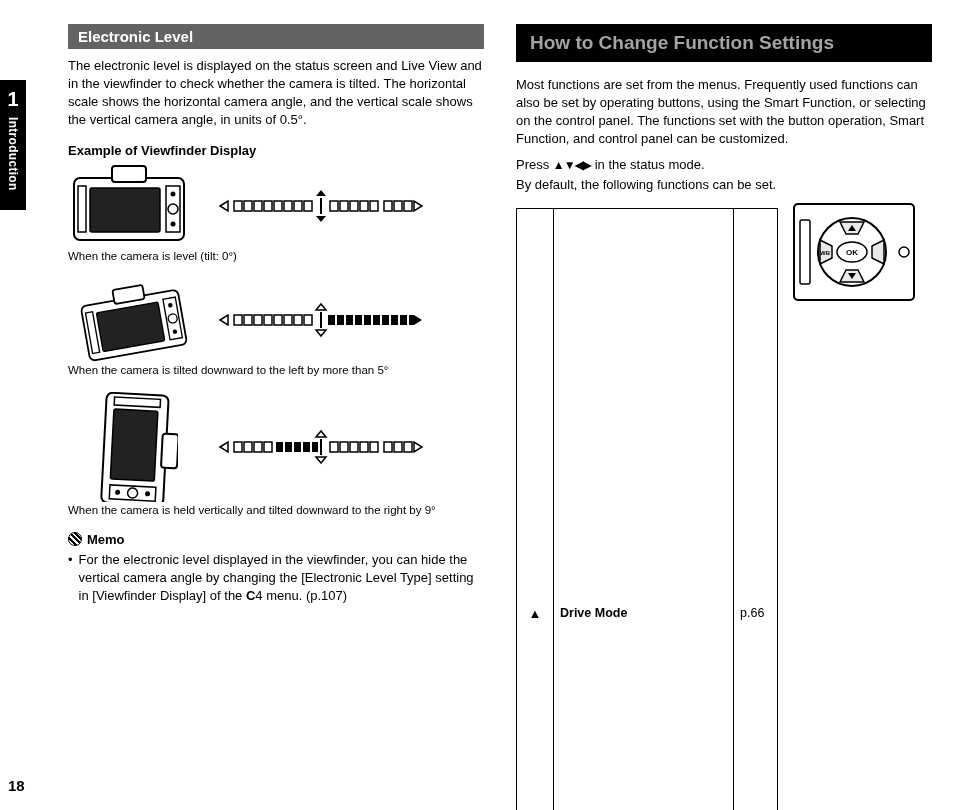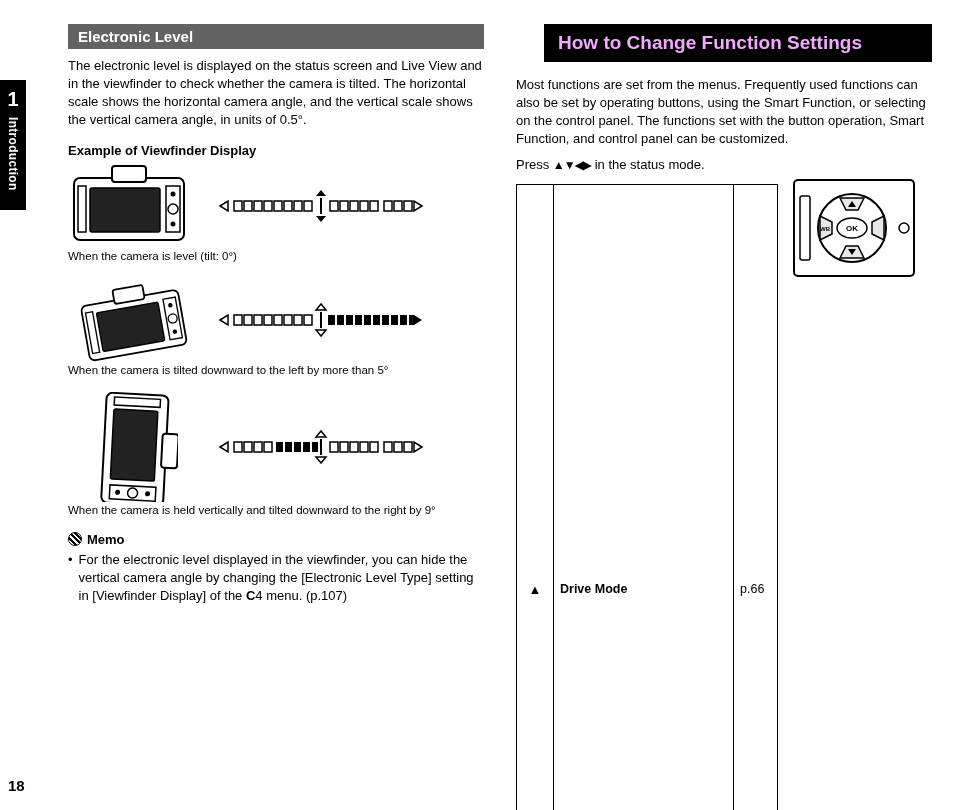--- a/index.html
+++ b/index.html
@@ -61,26 +61,25 @@
   }
   .section-header {
     background: #636363;
     color: #ffffff;
     font-size: 15px;
     font-weight: bold;
     padding: 4px 10px;
   }
   .main-header {
     background: #000;
-    color: #f0abfc;
+    color: #a3a3a3;
     font-size: 19px;
     font-weight: bold;
     padding: 8px 14px;
     margin-bottom: 14px;
-    margin-left: 28px;
   }
   .body-text {
     font-size: 13px;
     line-height: 1.38;
     margin: 8px 0;
   }
   .subhead {
     font-size: 13px;
     font-weight: bold;
     margin: 14px 0 6px 0;
@@ -358,20 +357,21 @@
     <div class="col">
 
       <div class="main-header">How to Change Function Settings</div>
 
       <p class="body-text">Most functions are set from the menus. Frequently used functions can also be set by operating buttons, using the Smart Function, or selecting on the control panel. The functions set with the button operation, Smart Function, and control panel can be customized.</p>
 
 
       <p class="body-text" style="margin-bottom:2px;">
         <span>Press </span><span class="inline-arrows">▲▼◀▶</span><span> in the status mode.</span>
       </p>
+      <p class="body-text" style="margin-top:0;">By default, the following functions can be set.</p>
 
       <div class="direct-row">
         <table class="direct-keys">
           <tbody>
               <tr>
             <td class="icon arrow-glyph">▲</td>
             <td class="label">Drive Mode</td>
             <td class="page">p.66</td>
           </tr>
 

